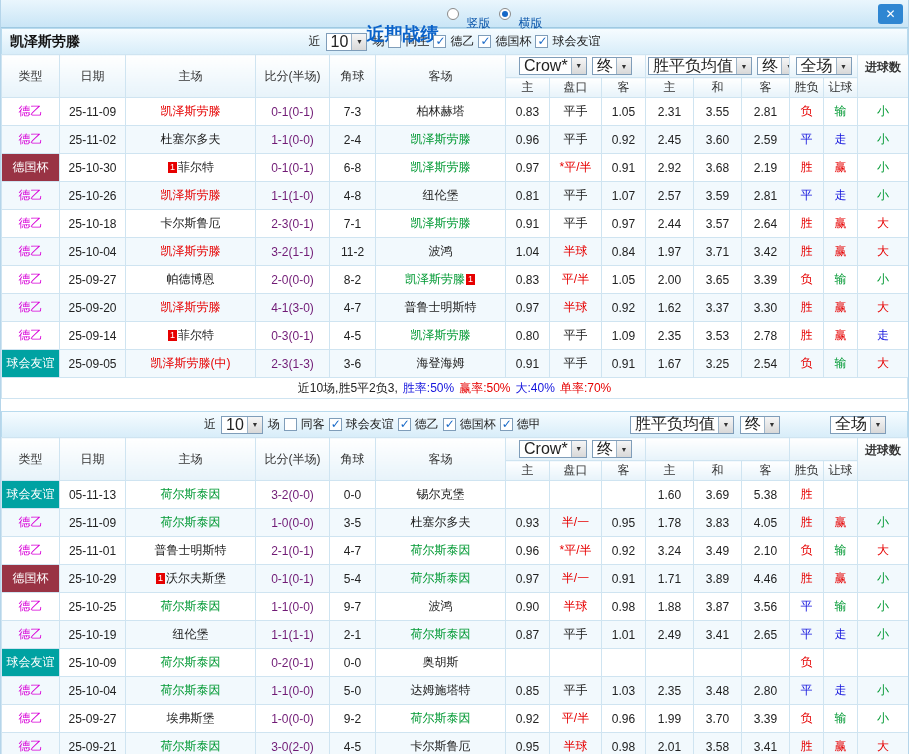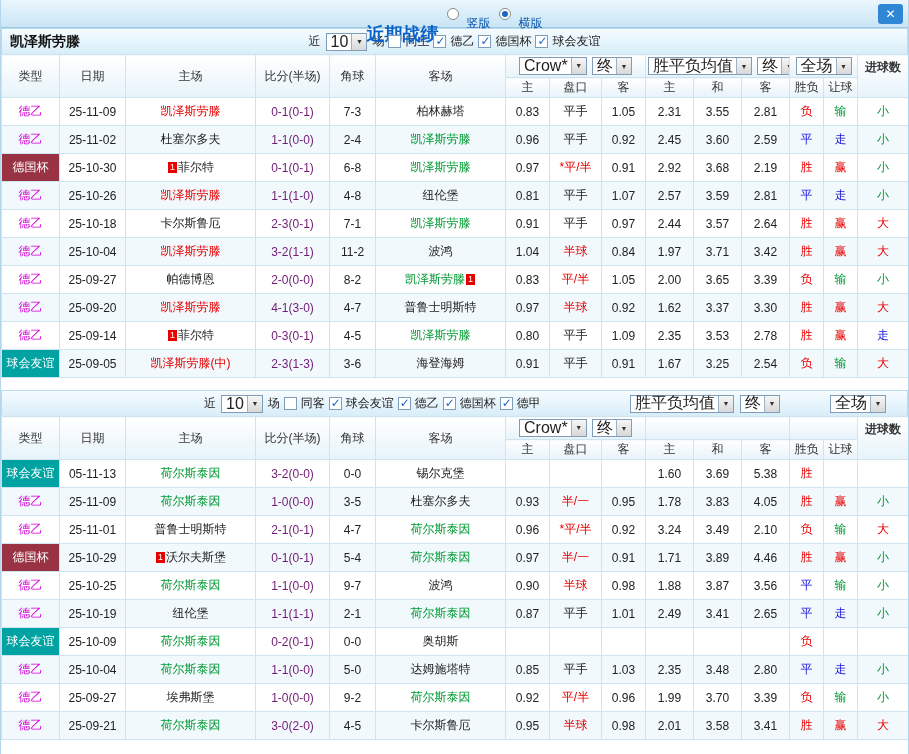--- a/index.html
+++ b/index.html
@@ -332,20 +332,27 @@
             <td>0.91</td>
             <td>1.67</td>
             <td>3.25</td>
             <td>2.54</td>
             <td class="c-red">负</td>
             <td class="c-green">输</td>
             <td class="c-red">大</td>
           </tr>
         </tbody>
     </table>
+    <div class="summary" id="summary-0">
+        <span class="c-black">近10场,胜5平2负3,</span>
+        <span class="c-blue">胜率:50%</span>
+        <span class="c-red">赢率:50%</span>
+        <span class="c-blue">大:40%</span>
+        <span class="c-red">单率:70%</span>
+      </div>
   </div>
 
   <div class="gap"></div>
 
   <div>
     <div class="teambar">
       <div class="teamname"></div>
       <div class="filters" id="filters-1">
           <span>近</span>
           <span class="select">

